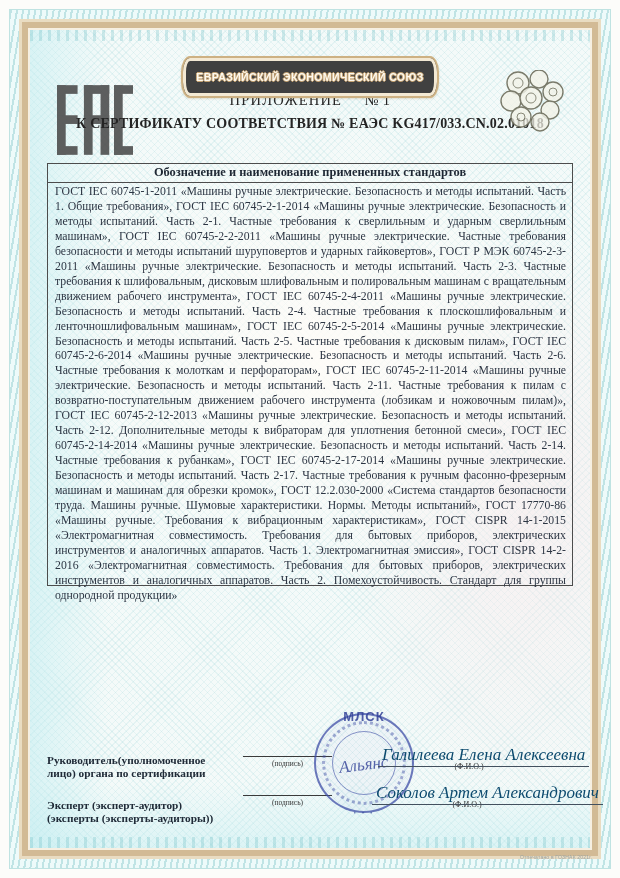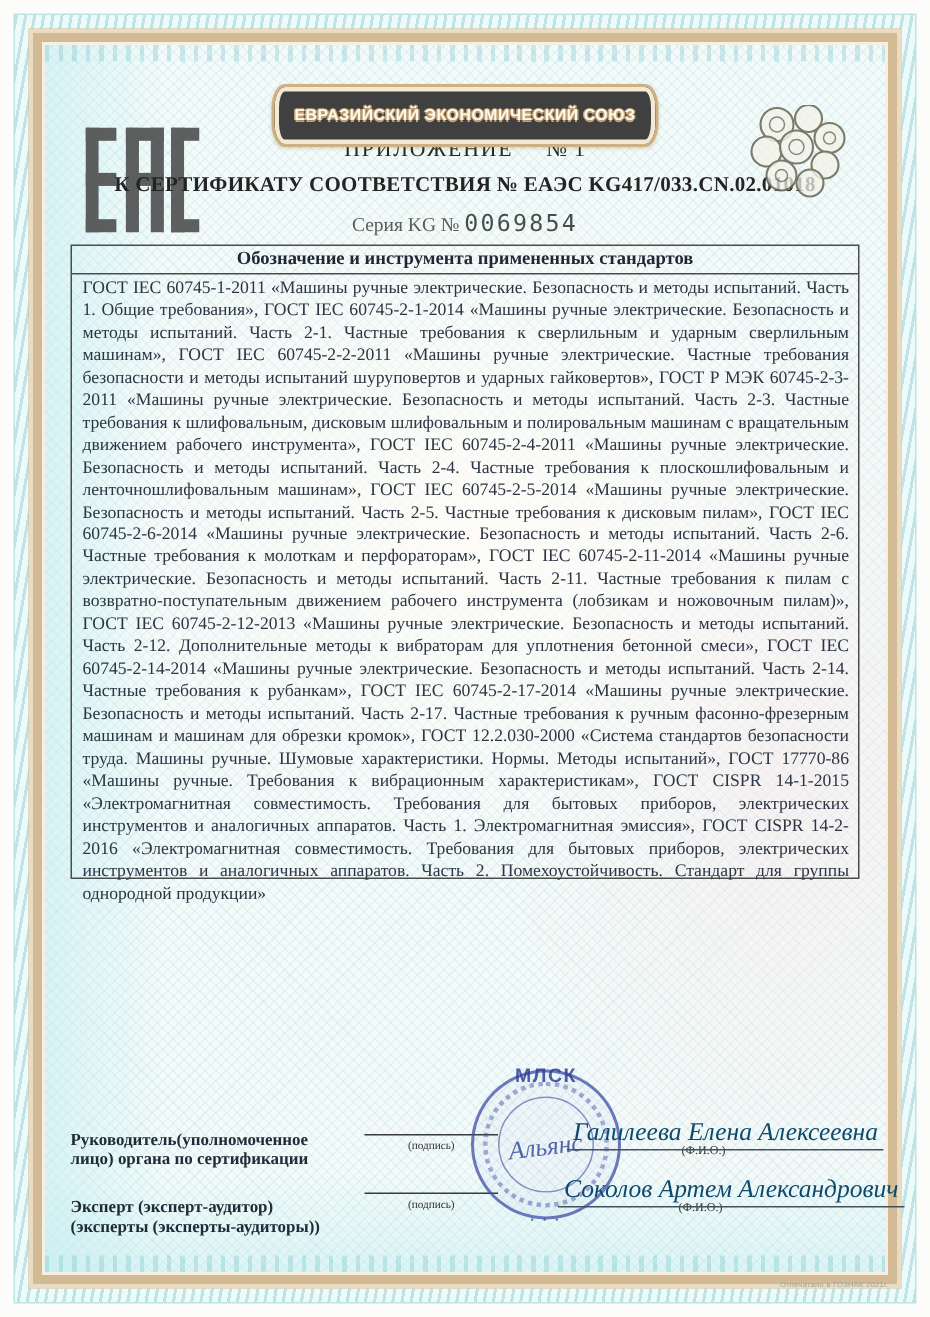--- a/index.html
+++ b/index.html
@@ -183,27 +183,23 @@
         <circle cx="55" cy="22" r="4"></circle>
           <circle cx="23" cy="47" r="4"></circle>
       </g>
     </svg>
   </div>
 
   <div class="title1">
     <span>ПРИЛОЖЕНИЕ</span><span class="num">№ 1</span>
   </div>
   <div class="title2">К СЕРТИФИКАТУ СООТВЕТСТВИЯ № ЕАЭС KG417/033.CN.02.01018</div>
-  <div class="series">
-    <span>Серия KG №</span>
-    <span class="num">0069854</span>
-  </div>
 
   <div class="stable">
-    <div class="thead">Обозначение и инструмента примененных стандартов</div>
+    <div class="thead">Обозначение и наименование примененных стандартов</div>
     <div class="tbody">ГОСТ IEC 60745-1-2011 «Машины ручные электрические. Безопасность и методы испытаний. Часть 1. Общие требования», ГОСТ IEC 60745-2-1-2014 «Машины ручные электрические. Безопасность и методы испытаний. Часть 2-1. Частные требования к сверлильным и ударным сверлильным машинам», ГОСТ IEC 60745-2-2-2011 «Машины ручные электрические. Частные требования безопасности и методы испытаний шуруповертов и ударных гайковертов», ГОСТ Р МЭК 60745-2-3-2011 «Машины ручные электрические. Безопасность и методы испытаний. Часть 2-3. Частные требования к шлифовальным, дисковым шлифовальным и полировальным машинам с вращательным движением рабочего инструмента», ГОСТ IEC 60745-2-4-2011 «Машины ручные электрические. Безопасность и методы испытаний. Часть 2-4. Частные требования к плоскошлифовальным и ленточношлифовальным машинам», ГОСТ IEC 60745-2-5-2014 «Машины ручные электрические. Безопасность и методы испытаний. Часть 2-5. Частные требования к дисковым пилам», ГОСТ IEC 60745-2-6-2014 «Машины ручные электрические. Безопасность и методы испытаний. Часть 2-6. Частные требования к молоткам и перфораторам», ГОСТ IEC 60745-2-11-2014 «Машины ручные электрические. Безопасность и методы испытаний. Часть 2-11. Частные требования к пилам с возвратно-поступательным движением рабочего инструмента (лобзикам и ножовочным пилам)», ГОСТ IEC 60745-2-12-2013 «Машины ручные электрические. Безопасность и методы испытаний. Часть 2-12. Дополнительные методы к вибраторам для уплотнения бетонной смеси», ГОСТ IEC 60745-2-14-2014 «Машины ручные электрические. Безопасность и методы испытаний. Часть 2-14. Частные требования к рубанкам», ГОСТ IEC 60745-2-17-2014 «Машины ручные электрические. Безопасность и методы испытаний. Часть 2-17. Частные требования к ручным фасонно-фрезерным машинам и машинам для обрезки кромок», ГОСТ 12.2.030-2000 «Система стандартов безопасности труда. Машины ручные. Шумовые характеристики. Нормы. Методы испытаний», ГОСТ 17770-86 «Машины ручные. Требования к вибрационным характеристикам», ГОСТ CISPR 14-1-2015 «Электромагнитная совместимость. Требования для бытовых приборов, электрических инструментов и аналогичных аппаратов. Часть 1. Электромагнитная эмиссия», ГОСТ CISPR 14-2-2016 «Электромагнитная совместимость. Требования для бытовых приборов, электрических инструментов и аналогичных аппаратов. Часть 2. Помехоустойчивость. Стандарт для группы однородной продукции»</div>
   </div>
 
   <div class="sig-label" style="top:738px;">
     <div>Руководитель(уполномоченное</div>
     <div>лицо) органа по сертификации</div>
   </div>
   <div class="sig-line" style="left:243px; top:756px;"></div>
   <div class="sig-cap" style="left:243px; top:759px;">(подпись)</div>
   <div class="fio-name" style="left:378px; top:745px;">Галилеева Елена Алексеевна</div>

